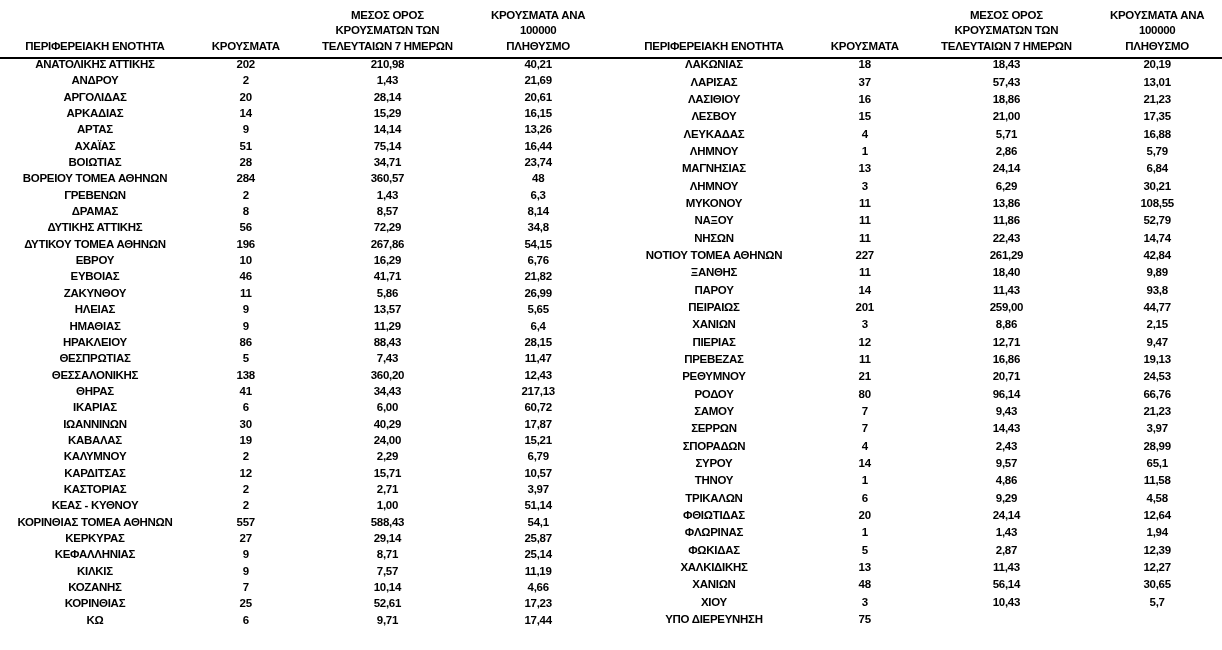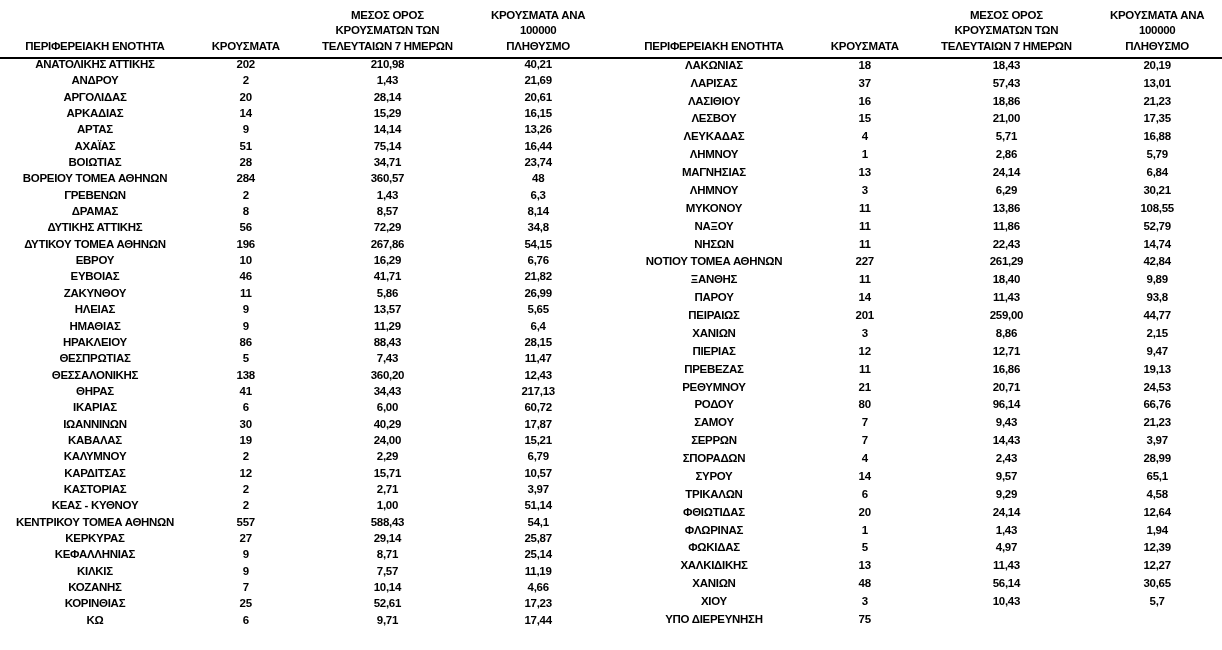--- a/index.html
+++ b/index.html
@@ -249,21 +249,21 @@
             <td>2,71</td>
             <td>3,97</td>
           </tr>
           <tr>
             <td>ΚΕΑΣ - ΚΥΘΝΟΥ</td>
             <td>2</td>
             <td>1,00</td>
             <td>51,14</td>
           </tr>
           <tr>
-            <td>ΚΕΝΤΡΙΚΟΥ ΤΟΜΕΑ ΑΘΗΝΩΝ</td>
+            <td>ΚΟΡΙΝΘΙΑΣ ΤΟΜΕΑ ΑΘΗΝΩΝ</td>
             <td>557</td>
             <td>588,43</td>
             <td>54,1</td>
           </tr>
           <tr>
             <td>ΚΕΡΚΥΡΑΣ</td>
             <td>27</td>
             <td>29,14</td>
             <td>25,87</td>
           </tr>
@@ -457,41 +457,47 @@
             <td>2,43</td>
             <td>28,99</td>
           </tr>
           <tr>
             <td>ΣΥΡΟΥ</td>
             <td>14</td>
             <td>9,57</td>
             <td>65,1</td>
           </tr>
           <tr>
+            <td>ΤΗΝΟΥ</td>
+            <td>1</td>
+            <td>4,86</td>
+            <td>11,58</td>
+          </tr>
+          <tr>
             <td>ΤΡΙΚΑΛΩΝ</td>
             <td>6</td>
             <td>9,29</td>
             <td>4,58</td>
           </tr>
           <tr>
             <td>ΦΘΙΩΤΙΔΑΣ</td>
             <td>20</td>
             <td>24,14</td>
             <td>12,64</td>
           </tr>
           <tr>
             <td>ΦΛΩΡΙΝΑΣ</td>
             <td>1</td>
             <td>1,43</td>
             <td>1,94</td>
           </tr>
           <tr>
             <td>ΦΩΚΙΔΑΣ</td>
             <td>5</td>
-            <td>4,97</td>
+            <td>2,87</td>
             <td>12,39</td>
           </tr>
           <tr>
             <td>ΧΑΛΚΙΔΙΚΗΣ</td>
             <td>13</td>
             <td>11,43</td>
             <td>12,27</td>
           </tr>
           <tr>
             <td>ΧΑΝΙΩΝ</td>

